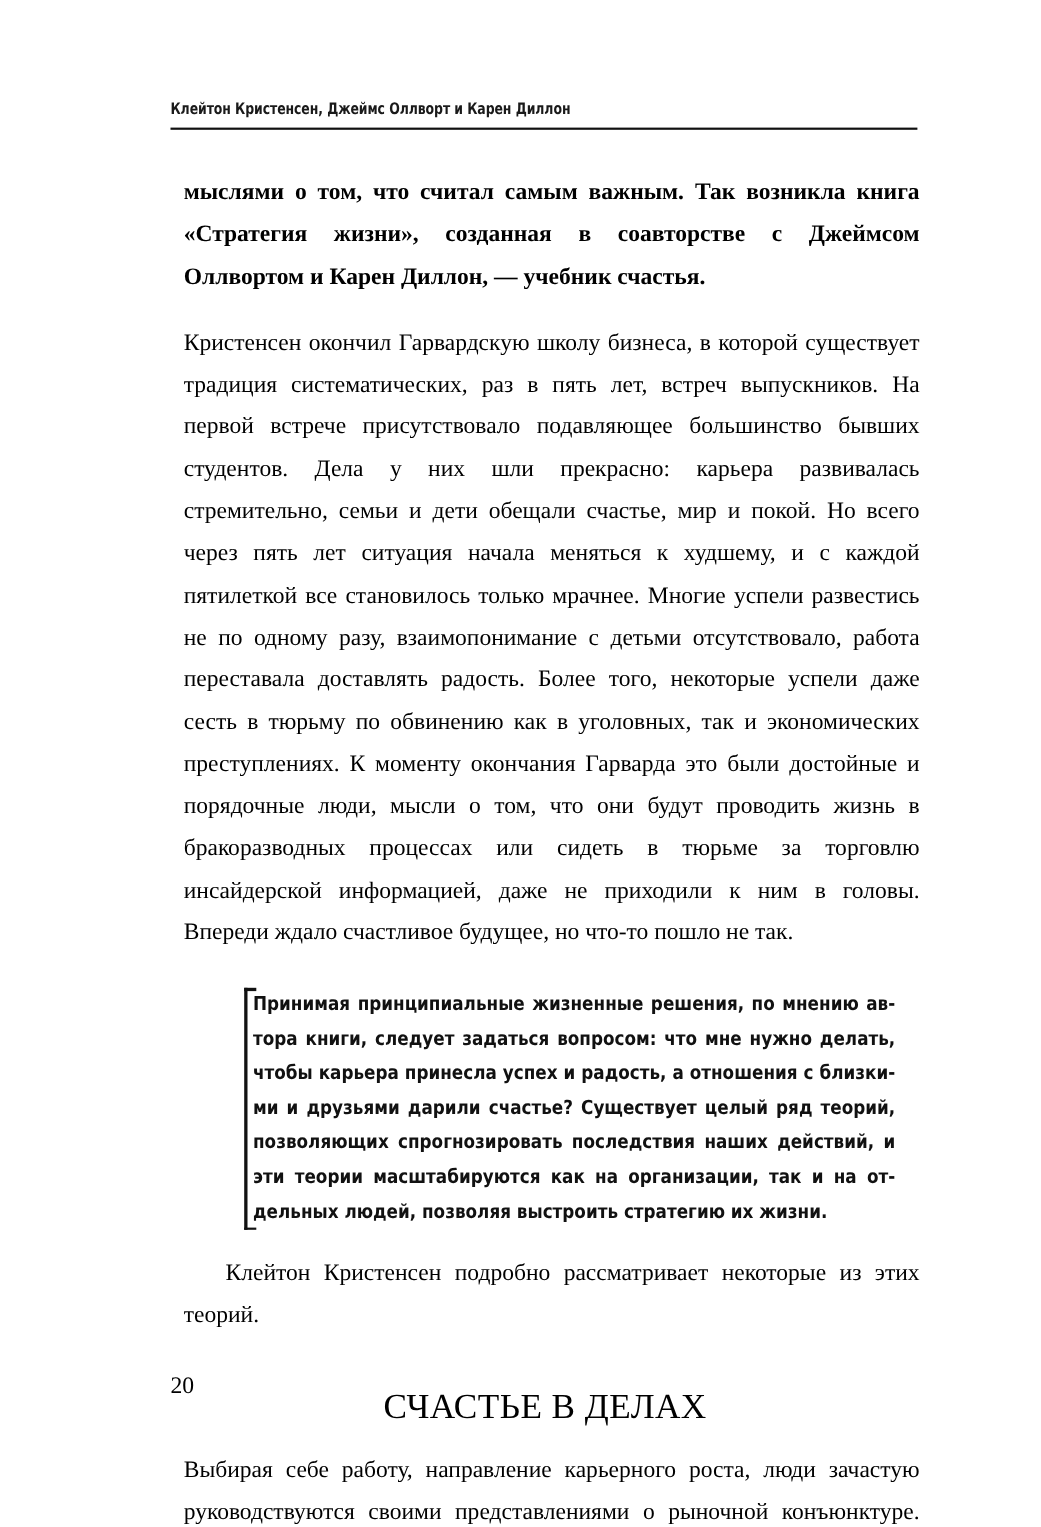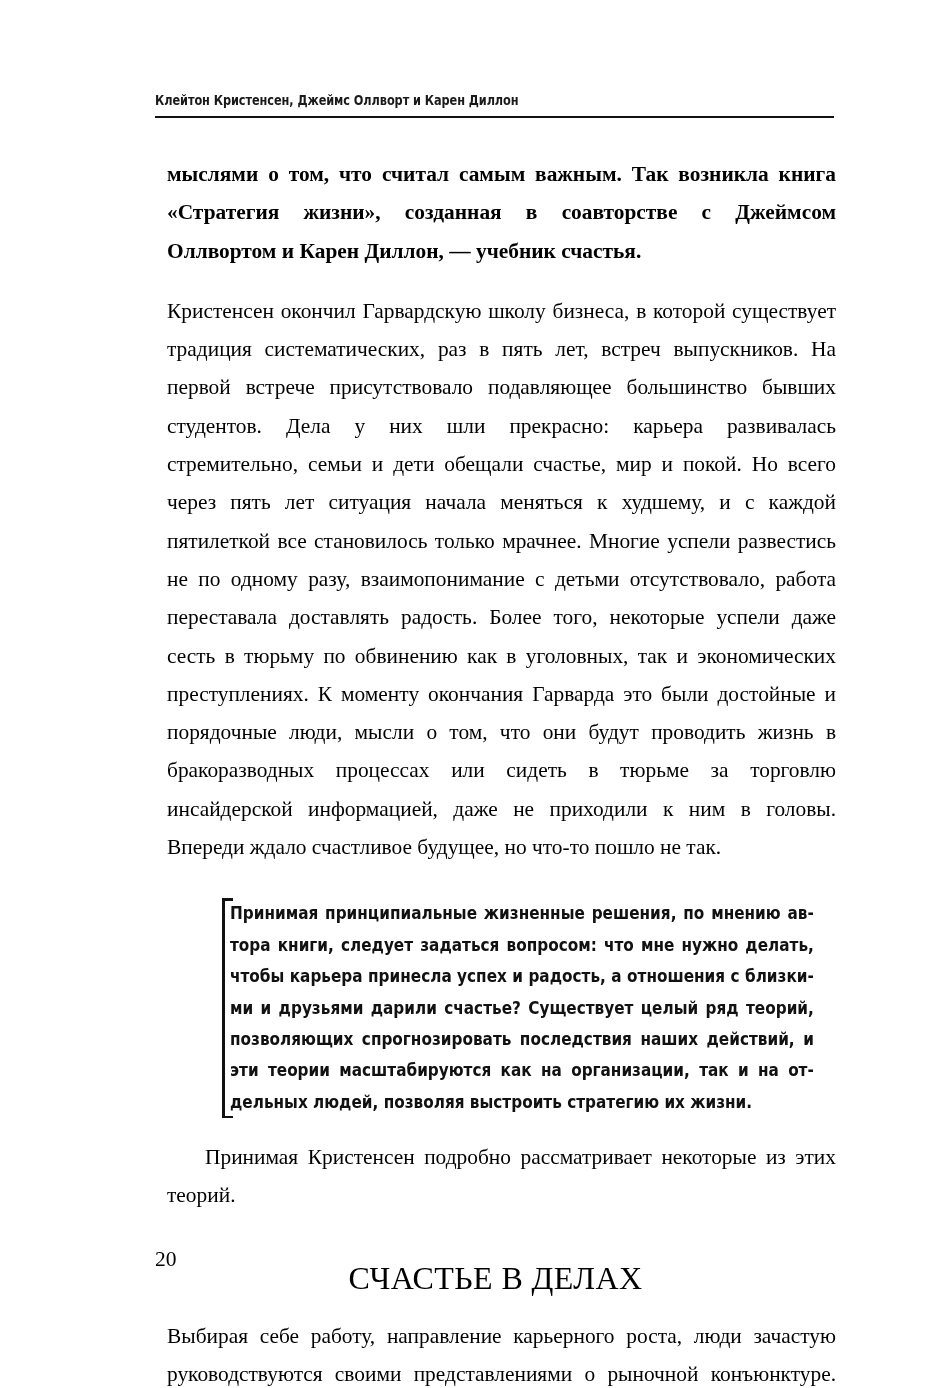--- a/index.html
+++ b/index.html
@@ -165,21 +165,21 @@
 
     <div class="pullquote">
       <div class="pullquote-bracket">
         <div class="stem"></div>
         <div class="foot-top"></div>
         <div class="foot-bottom"></div>
       </div>
       <p class="pullquote-text">Принимая принципиальные жизненные решения, по мнению ав­тора книги, следует задаться вопросом: что мне нужно делать, чтобы карьера принесла успех и радость, а отношения с близки­ми и друзьями дарили счастье? Существует целый ряд теорий, позволяющих спрогнозировать последствия наших действий, и эти теории масштабируются как на организации, так и на от­дельных людей, позволяя выстроить стратегию их жизни.</p>
     </div>
 
-    <p class="body after-quote">Принимая Кристенсен подробно рассматривает некоторые из этих теорий.</p>
+    <p class="body after-quote">Клейтон Кристенсен подробно рассматривает некоторые из этих теорий.</p>
 
     <h2 class="section-heading">СЧАСТЬЕ В ДЕЛАХ</h2>
 
     <p class="body tail">Выбирая себе работу, направление карьерного роста, люди за­частую руководствуются своими представлениями о рыночной конъюнктуре. Однако нет ничего более переменчивого, чем ры-</p>
 
   </div>
 
   <div class="folio">20</div>
 
 </div>

